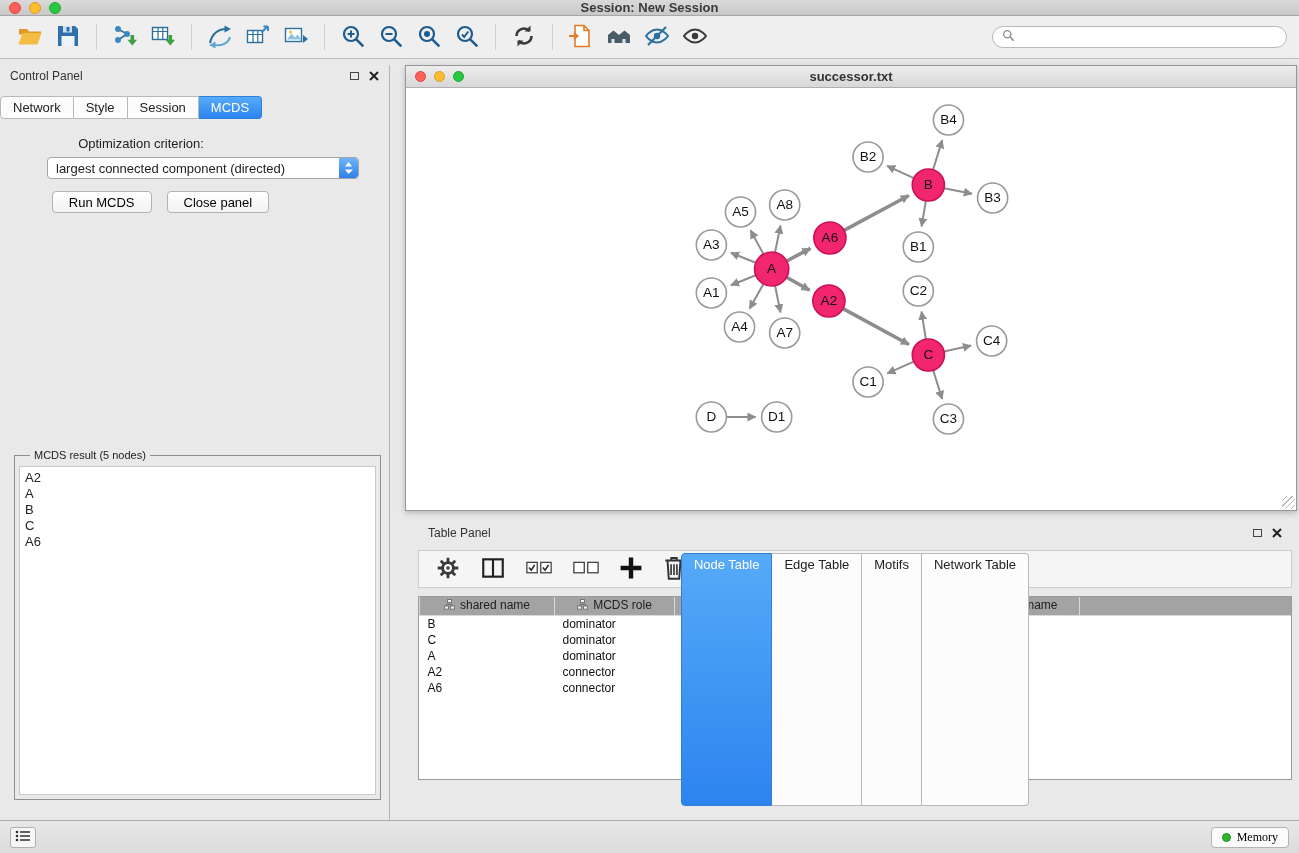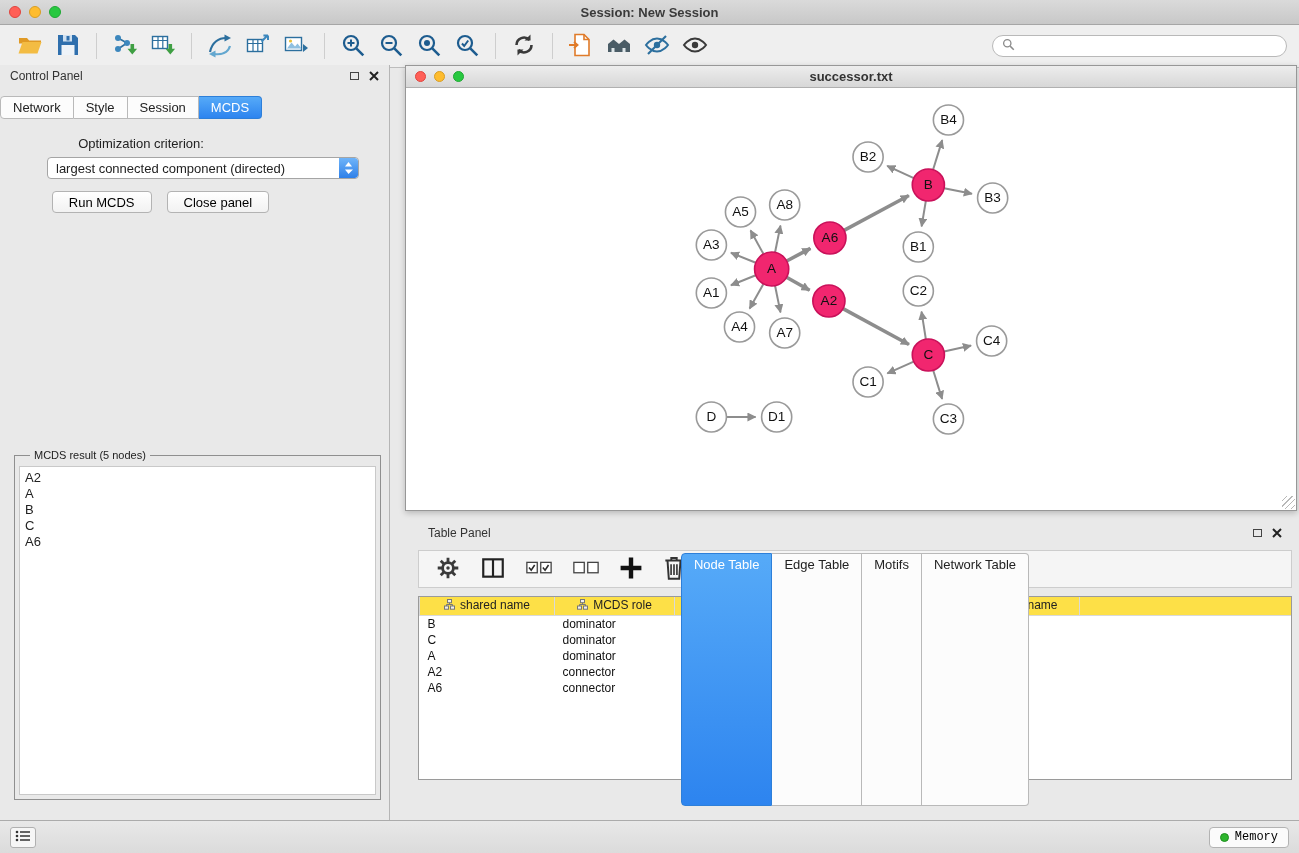--- a/index.html
+++ b/index.html
@@ -1,20 +1,20 @@
 <!DOCTYPE html>
 <html><head>
 <meta charset="utf-8">
 <style>
   * { margin:0; padding:0; box-sizing:border-box; }
   body { font-family:"Liberation Sans", sans-serif; }
   .app { position:relative; width:1299px; height:853px; background:#e9e9e9; font-size:13px; color:#222; overflow:hidden; }
 
   
-  .titlebar { height:25px; background:linear-gradient(#dadada,#c8c8c8); border-bottom:1px solid #a6a6a6; display:flex; align-items:center; position:relative; }
+  .titlebar { height:16px; background:linear-gradient(#dadada,#c8c8c8); border-bottom:1px solid #a6a6a6; display:flex; align-items:center; position:relative; }
   .traffic { display:flex; gap:8px; margin-left:9px; z-index:2; }
   .tl { width:12px; height:12px; border-radius:50%; display:inline-block; }
   .tl.small { width:11px; height:11px; }
   .tl.red { background:#ff5f57; border:1px solid #e0443e; }
   .tl.yellow { background:#febc2e; border:1px solid #d89e24; }
   .tl.green { background:#28c840; border:1px solid #1ea833; }
   .win-title { position:absolute; left:0; right:0; text-align:center; font-size:13px; color:#3a3a3a; font-weight:bold; }
 
   
   .toolbar { height:43px; background:#efefef; border-bottom:1px solid #bdbdbd; display:flex; align-items:center; padding:0 12px; gap:2px; }
@@ -57,32 +57,32 @@
   .net-canvas { position:absolute; left:0; right:0; top:22px; bottom:0; background:#fff; overflow:hidden; }
   .net-canvas svg.graph { position:absolute; inset:0; width:100%; height:100%; }
   .resize-grip { position:absolute; right:1px; bottom:1px; width:13px; height:13px; background:repeating-linear-gradient(135deg, transparent 0 3px, #b8b8b8 3px 4px); }
 
   
   .table-panel { position:absolute; left:27px; right:7px; top:457px; bottom:6px; }
   .table-toolbar { position:absolute; top:28px; left:0; right:0; height:38px; display:flex; align-items:center; gap:17px; padding:0 15px; background:#f5f5f5; border:1px solid #cdcdcd; }
   .fx { font-family:"Liberation Serif", serif; font-style:italic; font-size:17px; color:#9a9a9a; }
   .table-wrap { position:absolute; top:74px; left:0; right:0; bottom:34px; background:#fff; border:1px solid #9a9a9a; overflow:hidden; }
   table { border-collapse:collapse; width:100%; table-layout:fixed; }
-  thead tr { background:#fde047; }
+  thead tr { background:#a3a3a3; }
   th { border:1px solid #d9d9d9; border-top:none; font-weight:normal; font-size:12px; text-align:center; padding:1px 4px; white-space:nowrap; overflow:hidden; height:18px; }
   th:last-child { border-right:none; }
   .col-icon { display:inline-block; margin-right:5px; vertical-align:-1px; }
   td { height:16px; line-height:16px; padding:0 8px; font-size:12px; white-space:nowrap; overflow:hidden; color:#111; }
   td.num { text-align:right; padding-right:13px; }
   .table-tabs { position:absolute; bottom:8px; left:0; right:0; display:flex; justify-content:center; }
 
   
   .statusbar { position:absolute; left:0; right:0; bottom:0; height:33px; background:linear-gradient(#e8e8e8,#dbdbdb); border-top:1px solid #ababab; display:flex; align-items:center; padding:0 10px; }
   .status-left-btn { width:26px; height:21px; border:1px solid #b0b0b0; border-radius:3px; background:#f6f6f6; display:flex; align-items:center; justify-content:center; }
-  .memory-btn { margin-left:auto; height:21px; border:1px solid #b3b3b3; border-radius:4px; background:#fbfbfb; display:flex; align-items:center; gap:6px; padding:0 10px; font-size:12px; font-family:Liberation Mono, monospace; }
+  .memory-btn { margin-left:auto; height:21px; border:1px solid #b3b3b3; border-radius:4px; background:#fbfbfb; display:flex; align-items:center; gap:6px; padding:0 10px; font-size:12px; font-family:Liberation Serif, serif; }
   .memory-dot { width:9px; height:9px; border-radius:50%; background:#2db52d; border:1px solid #1f8f1f; }
 </style>
 </head>
 <body>
 
 <div class="app">
 
   <div class="titlebar">
     <div class="traffic">
       <span class="tl red"></span>

